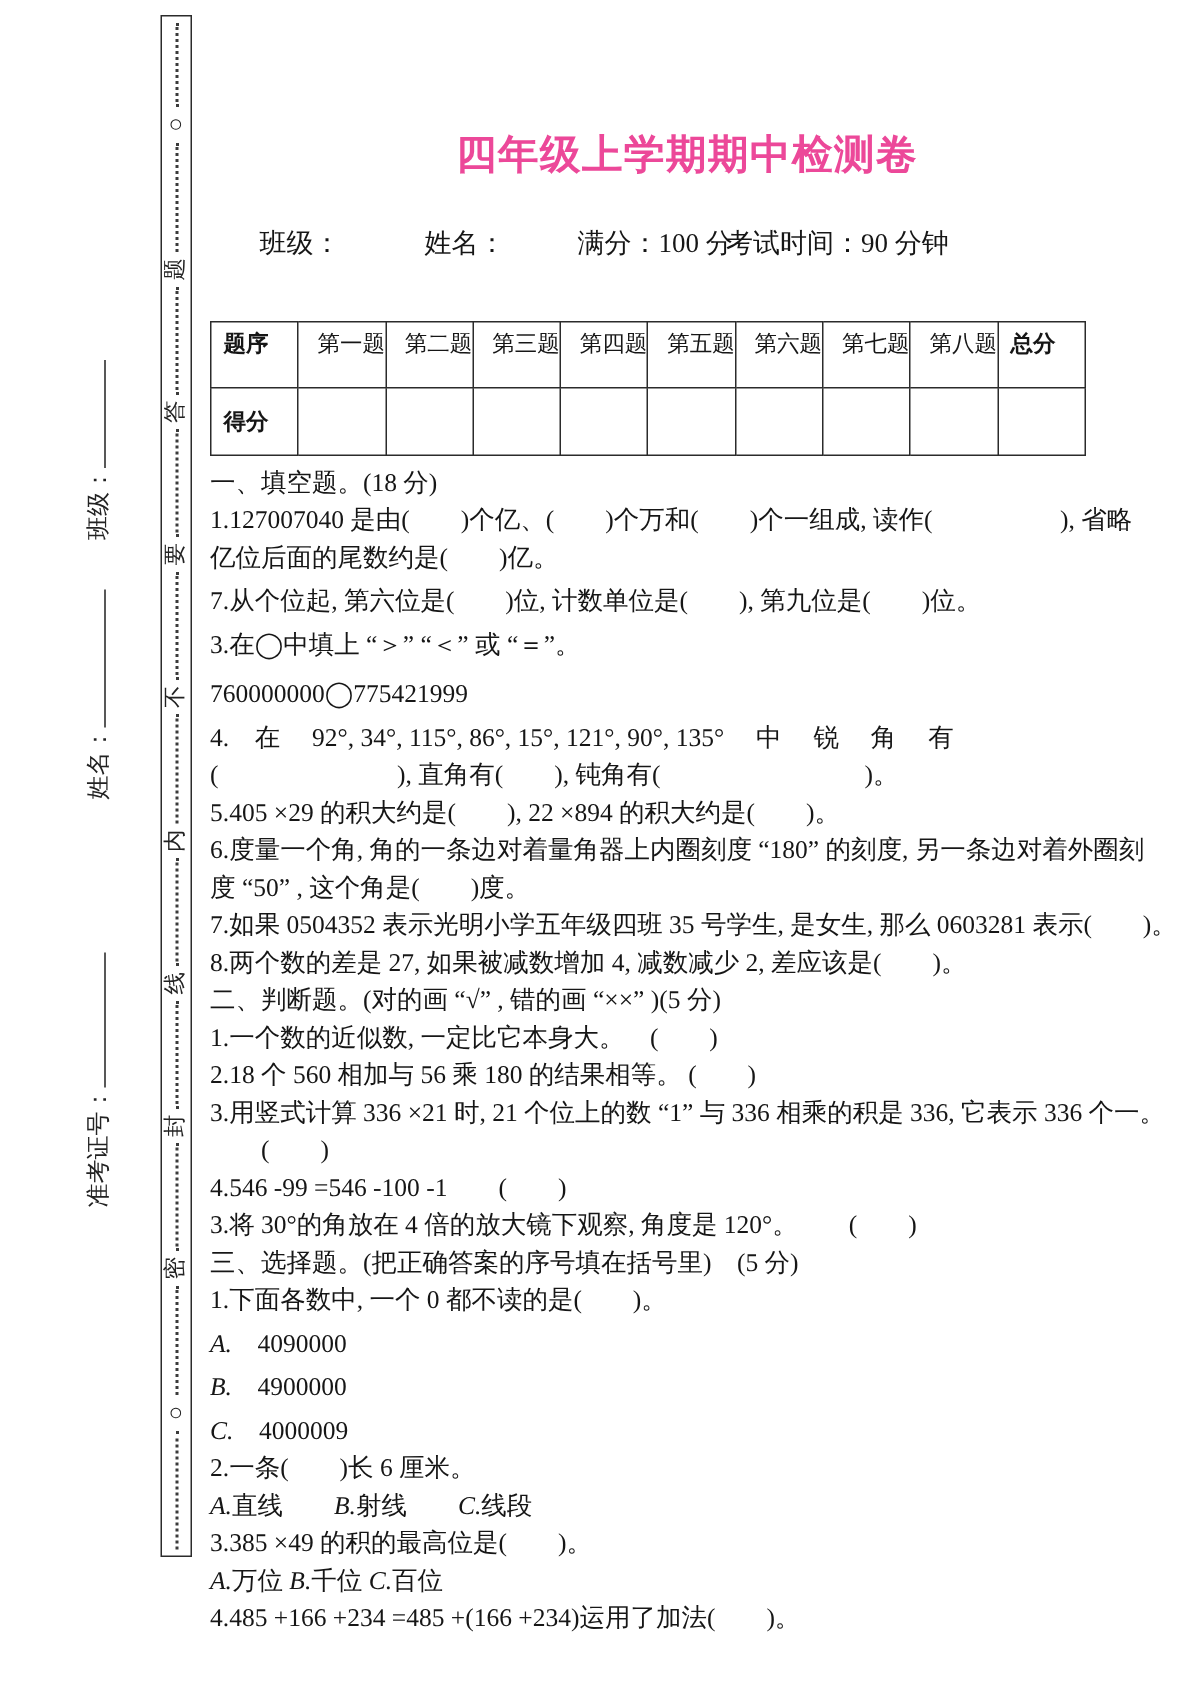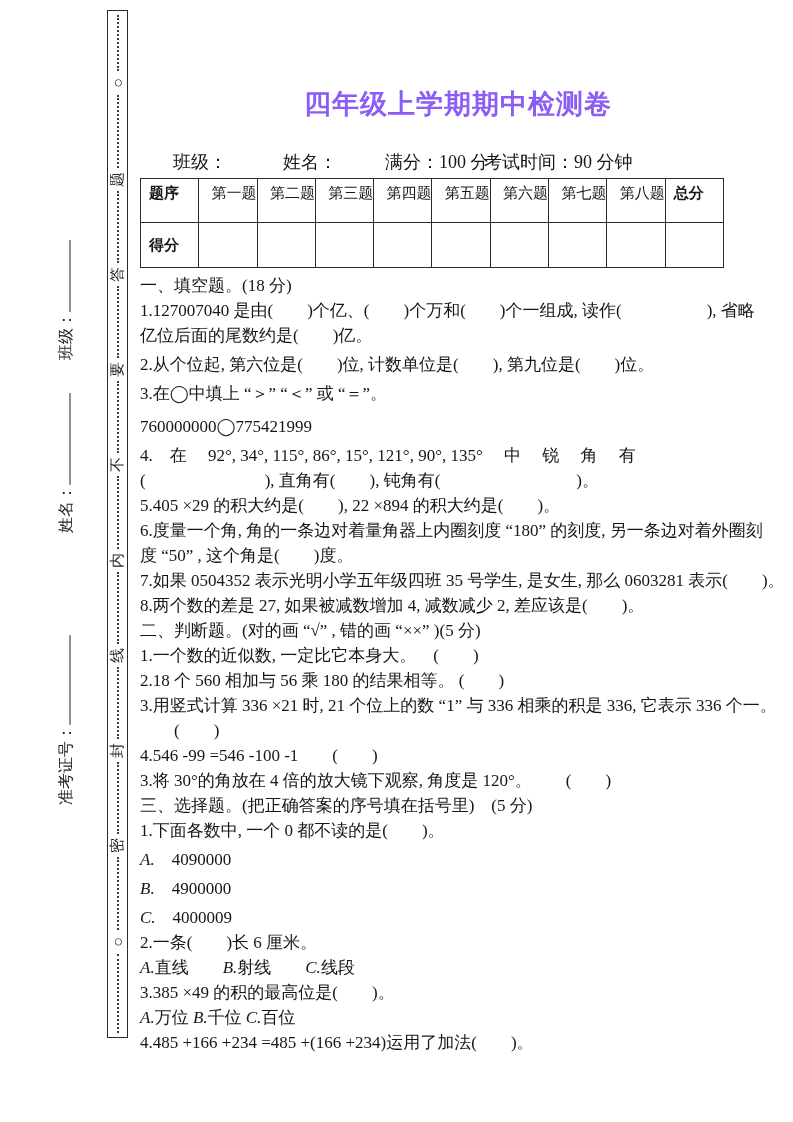--- a/index.html
+++ b/index.html
@@ -28,28 +28,28 @@
   .strip-char{
     flex:0 0 auto;font-size:15px;line-height:15px;color:#222;
     transform:rotate(-90deg);
   }
   .strip-char.circle{font-size:16px;line-height:16px;}
   
   .content{position:absolute;left:140px;top:0;width:636px;}
   .title{
     margin:86px 0 0 0;text-align:center;
     font-family:"DejaVu Sans","Liberation Sans",sans-serif;
-    font-weight:bold;font-size:27px;line-height:36px;letter-spacing:1px;color:#8b5cf6;
+    font-weight:bold;font-size:27px;line-height:36px;letter-spacing:1px;color:#ec4899;
   }
   .info-row{position:relative;height:28px;margin-top:28px;font-size:18px;}
   .info-row span{position:absolute;top:0;white-space:nowrap;}
   #info-0{left:33px;} #info-1{left:143px;} #info-2{left:245px;} #info-3{left:344px;}
   
   .score-table{
-    border-collapse:collapse;table-layout:fixed;width:584px;
+    border-collapse:collapse;table-layout:fixed;width:584px;margin-top:36px;
     font-size:15px;
   }
   .score-table td{
     border:1.6px solid #2b2b2b;text-align:right;vertical-align:middle;
     padding:0;overflow:hidden;
   }
   .score-table tr.head td{height:38px;vertical-align:top;padding-top:5px;}
   .score-table tr.score td{height:44px;}
   .score-table .bold{font-weight:bold;text-align:left;padding-left:8px;}
   
@@ -133,21 +133,21 @@
           <td></td>
           <td></td>
         </tr>
     </tbody>
   </table>
 
   <div class="body-text" id="body-text">
       <div class="sec-heading">一、填空题。(18 分)</div>
       <div class="bline">1.127007040 是由(　　)个亿、(　　)个万和(　　)个一组成, 读作(　　　　　), 省略</div>
       <div class="bline">亿位后面的尾数约是(　　)亿。</div>
-      <div class="bline gap-sm">2.从个位起, 第六位是(　　)位, 计数单位是(　　), 第九位是(　　)位。</div>
+      <div class="bline gap-sm">7.从个位起, 第六位是(　　)位, 计数单位是(　　), 第九位是(　　)位。</div>
       <div class="bline gap-sm">3.在◯中填上 “＞” “＜” 或 “＝”。</div>
       <div class="bline gap-md">760000000◯775421999</div>
       <div class="bline gap-sm">4.　在　 92°, 34°, 115°, 86°, 15°, 121°, 90°, 135° 　中　 锐　 角　 有</div>
       <div class="bline">(　　　　　　　), 直角有(　　), 钝角有(　　　　　　　　)。</div>
       <div class="bline">5.405 ×29 的积大约是(　　), 22 ×894 的积大约是(　　)。</div>
       <div class="bline">6.度量一个角, 角的一条边对着量角器上内圈刻度 “180” 的刻度, 另一条边对着外圈刻</div>
       <div class="bline">度 “50” , 这个角是(　　)度。</div>
       <div class="bline">7.如果 0504352 表示光明小学五年级四班 35 号学生, 是女生, 那么 0603281 表示(　　)。</div>
       <div class="bline">8.两个数的差是 27, 如果被减数增加 4, 减数减少 2, 差应该是(　　)。</div>
       <div class="sec-heading">二、判断题。(对的画 “√” , 错的画 “××” )(5 分)</div>

